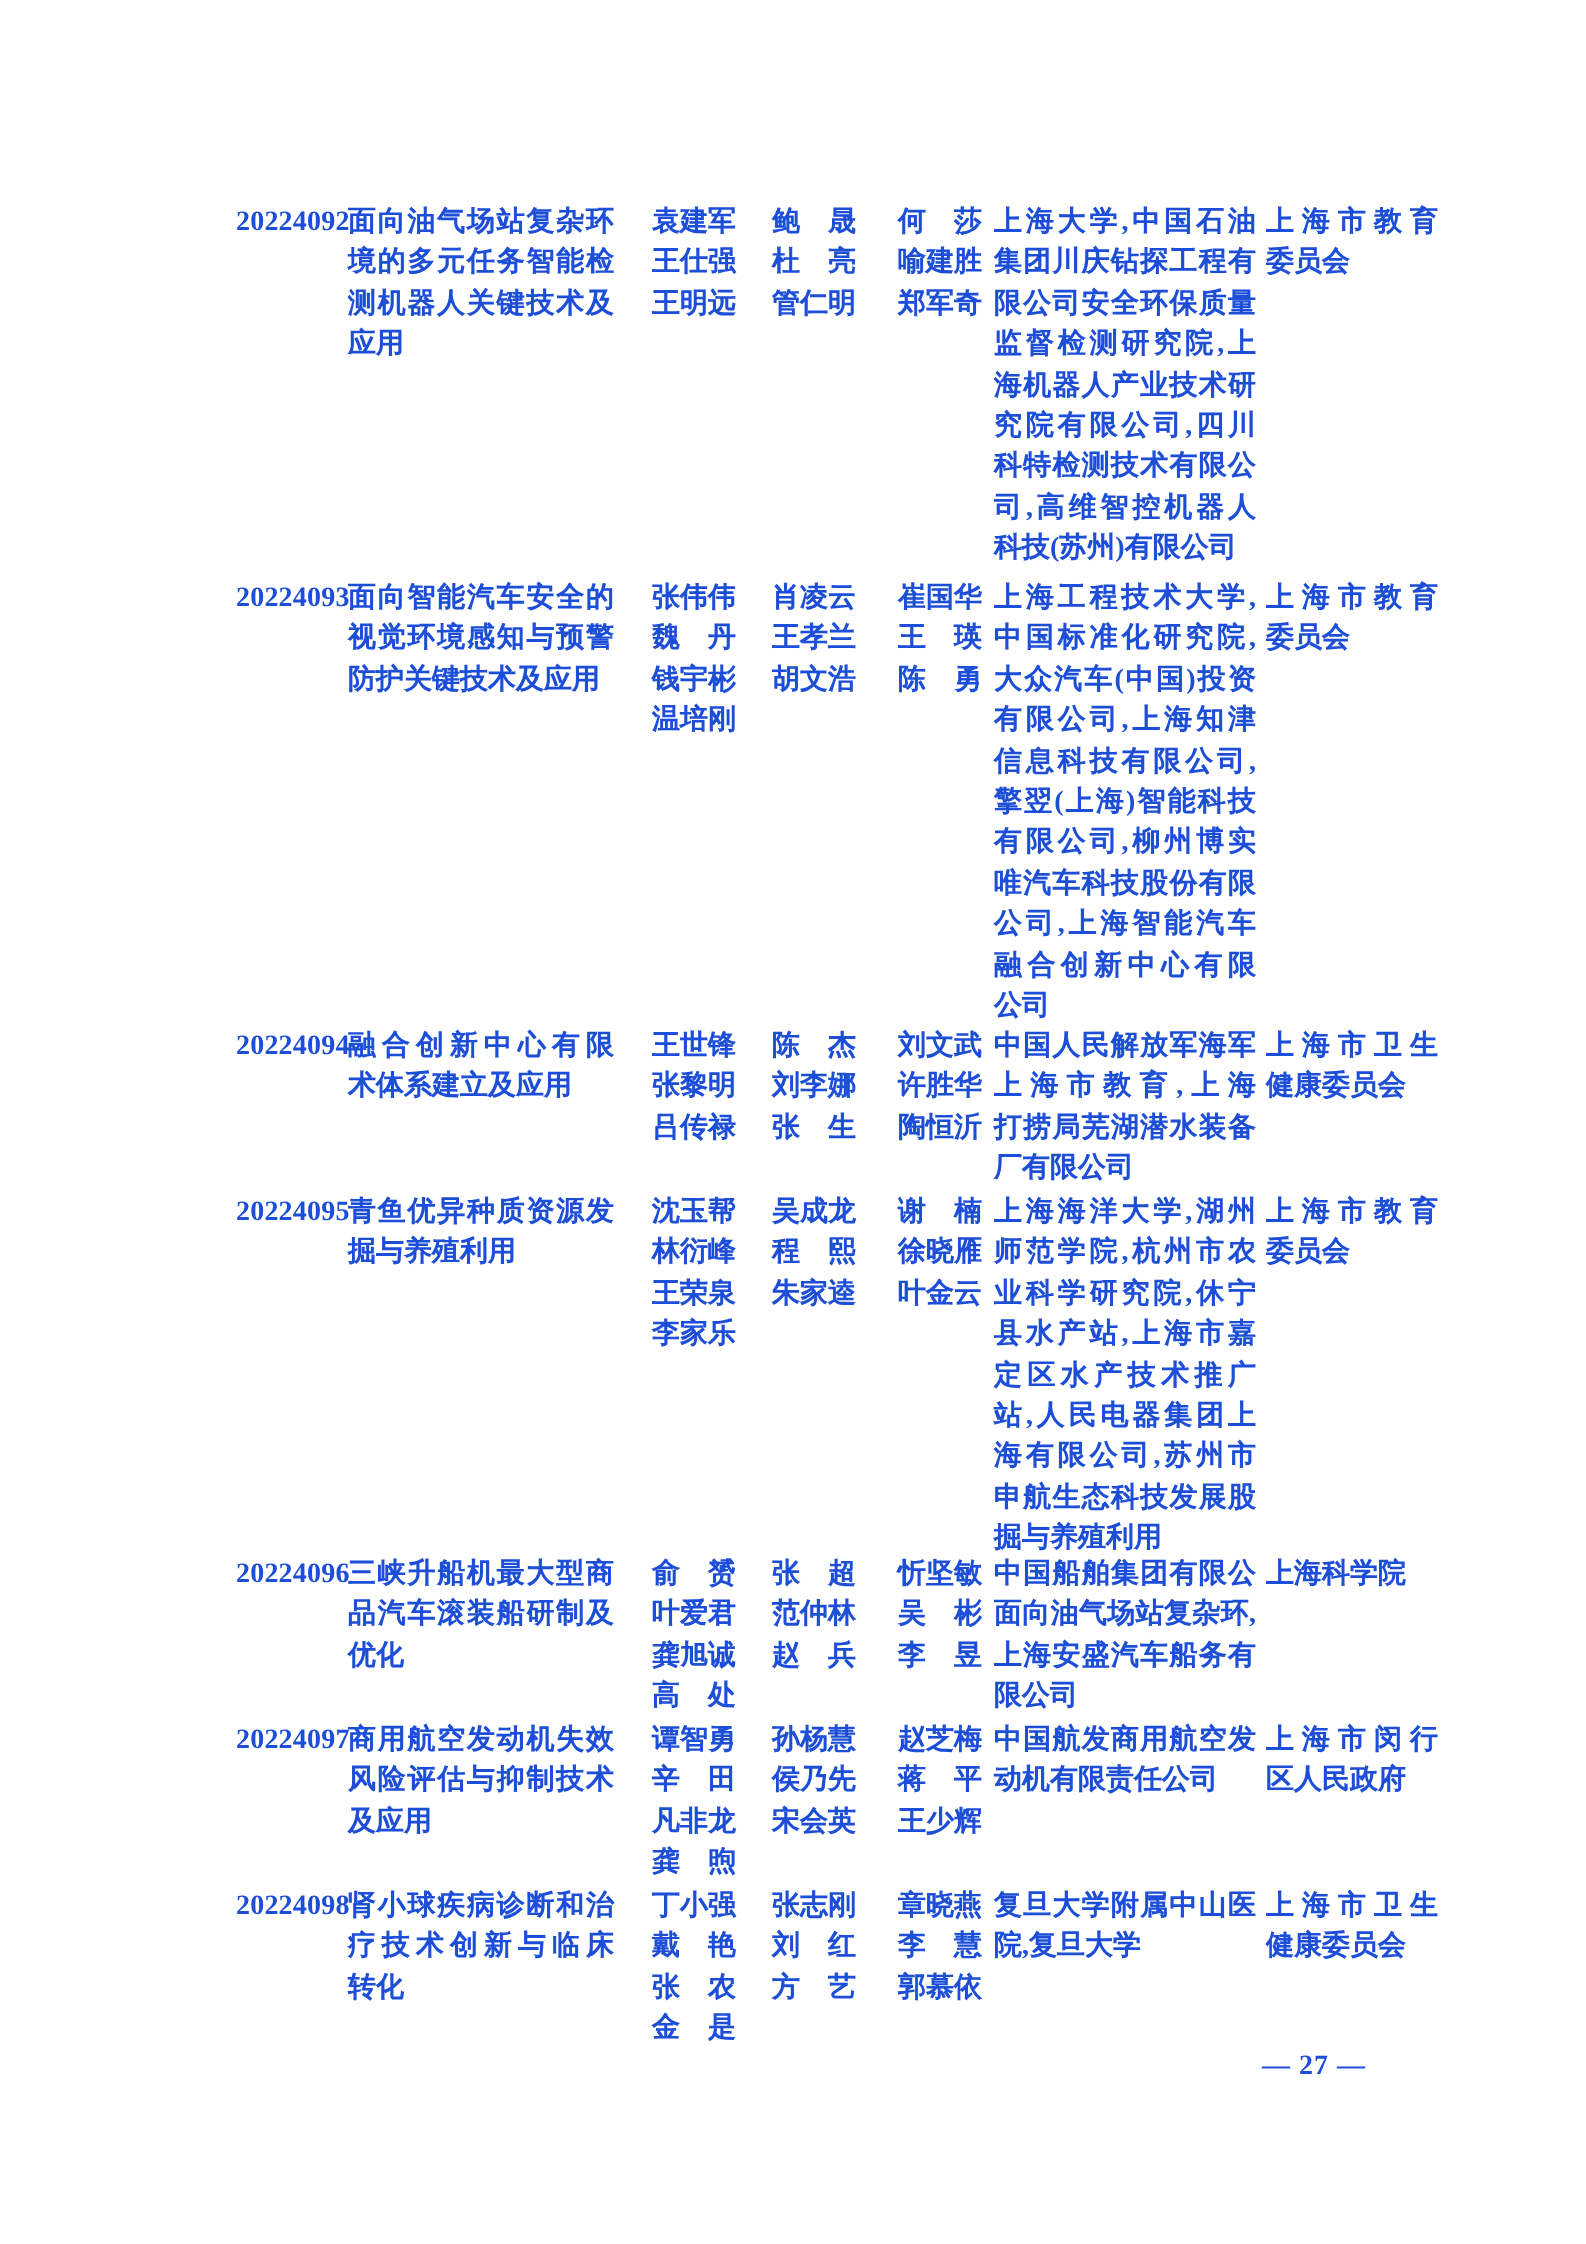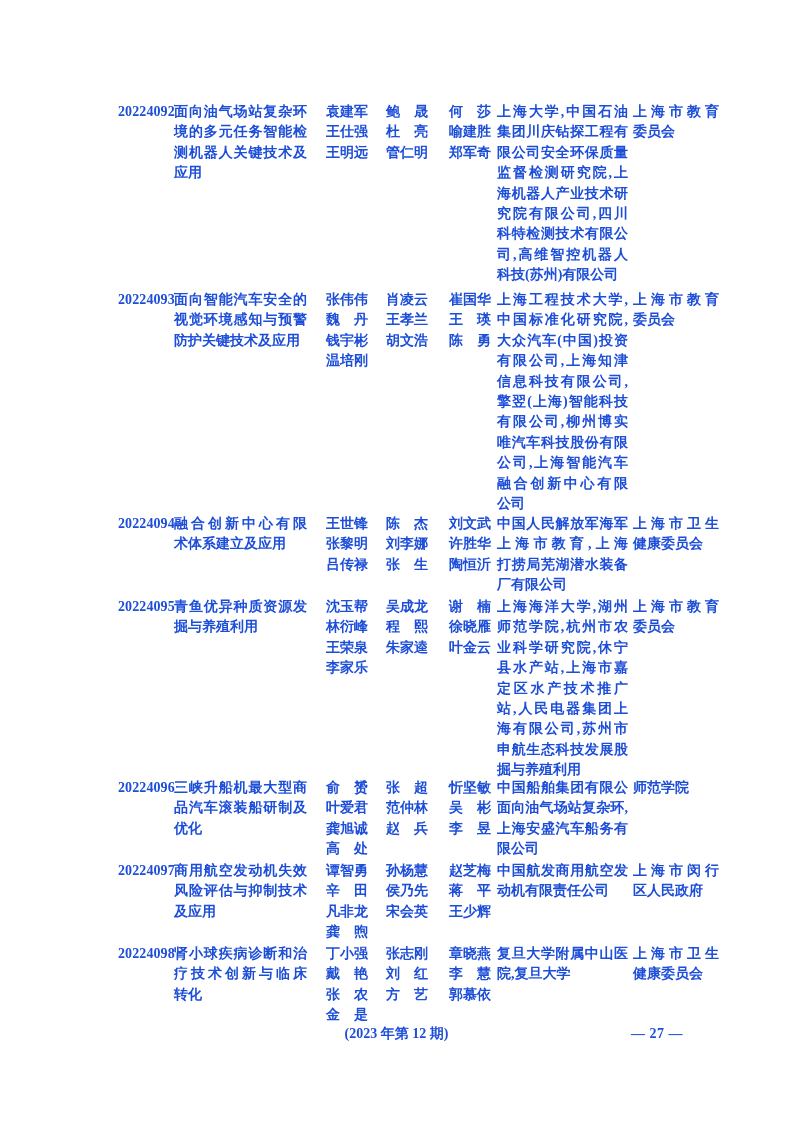--- a/index.html
+++ b/index.html
@@ -229,21 +229,21 @@
           <div class="ln">吴　彬</div>
           <div class="ln">李　昱</div>
         </div>
         <div class="cell c-org">
           <div class="ln j">中国船舶集团有限公</div>
           <div class="ln j">面向油气场站复杂环,</div>
           <div class="ln j">上海安盛汽车船务有</div>
           <div class="ln">限公司</div>
         </div>
         <div class="cell c-nom">
-          <div class="ln">师范学院</div>
+          <div class="ln">上海科学院</div>
         </div>
       </div>
       <div class="row">
         <div class="cell c-id">
           <div class="ln">20224097</div>
         </div>
         <div class="cell c-title">
           <div class="ln j">商用航空发动机失效</div>
           <div class="ln j">风险评估与抑制技术</div>
           <div class="ln">及应用</div>
@@ -301,15 +301,14 @@
         <div class="cell c-org">
           <div class="ln j">复旦大学附属中山医</div>
           <div class="ln">院,复旦大学</div>
         </div>
         <div class="cell c-nom">
           <div class="ln j">上海市卫生</div>
           <div class="ln">健康委员会</div>
         </div>
       </div>
     </div>
-  <div class="footer-issue">(2023 年第 12 期)</div>
   <div class="footer-page">— 27 —</div>
 </div>
 
 </body></html>

